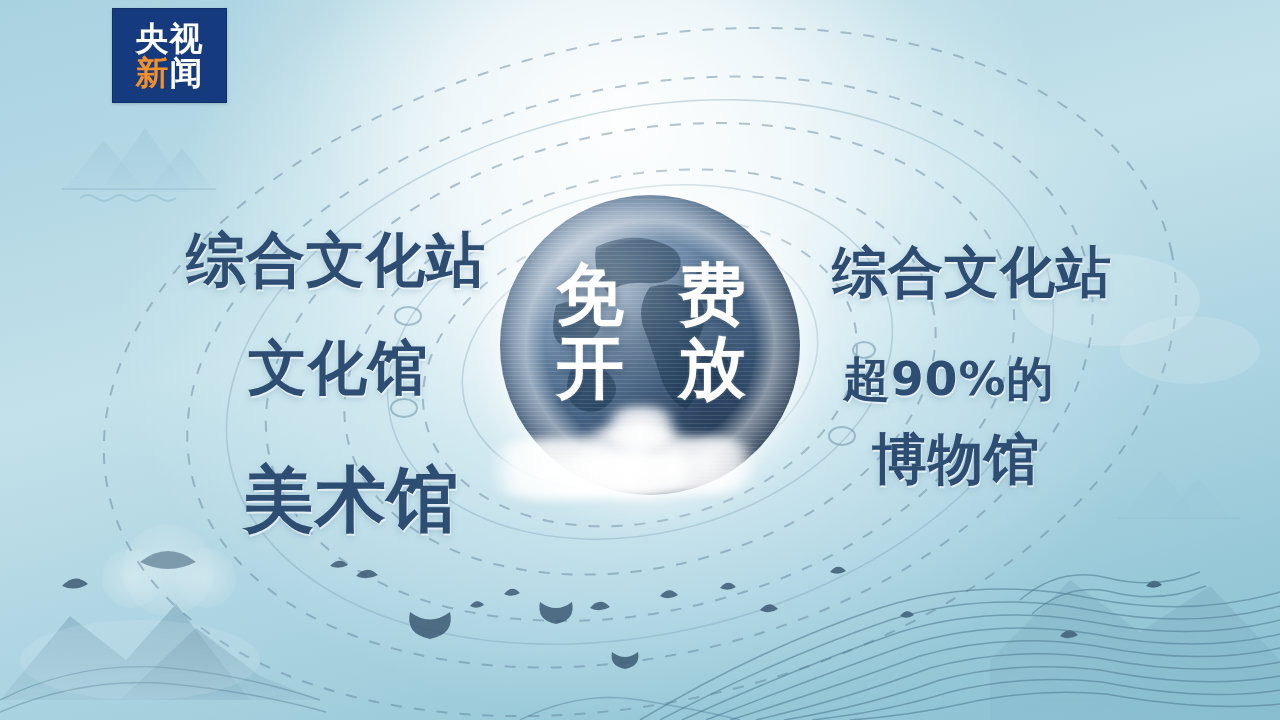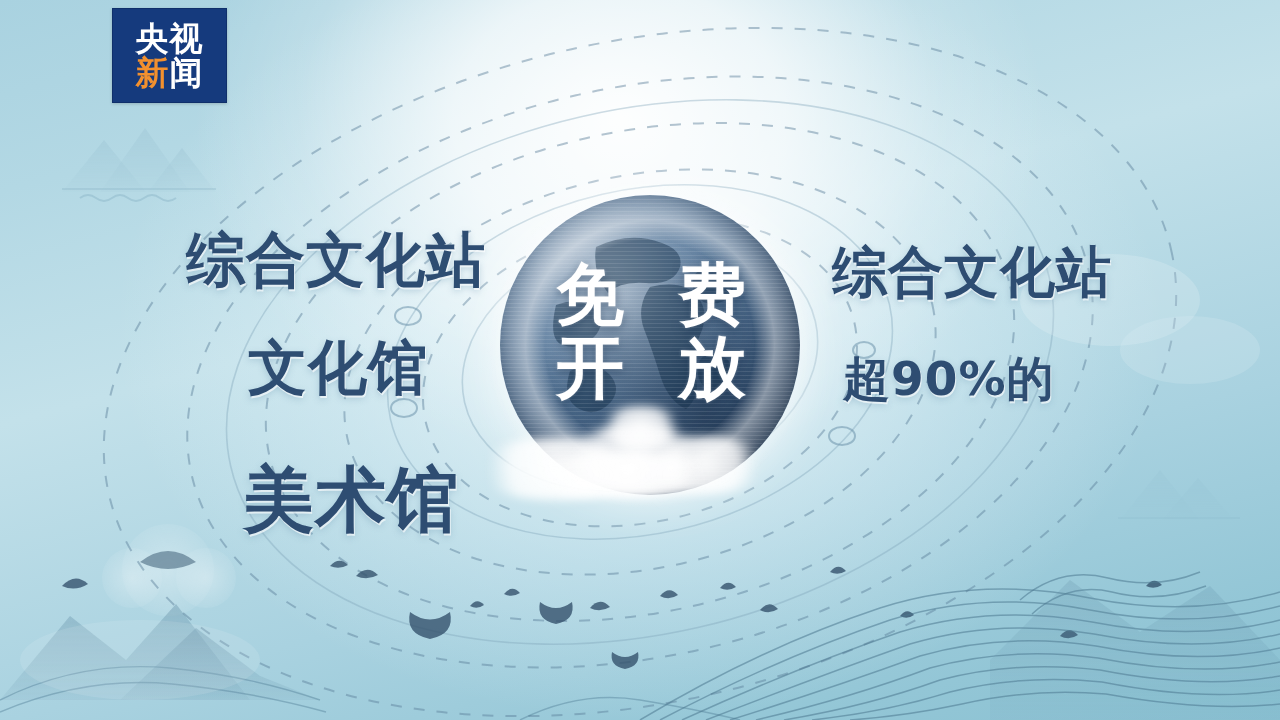--- a/index.html
+++ b/index.html
@@ -248,20 +248,21 @@
       <span class="logo-ch">闻</span>
     </div>
   </div>
 
   <div class="label lbl-library">综合文化站</div>
   <div class="label lbl-culture">文化馆</div>
   <div class="label lbl-art">美术馆</div>
 
   <div class="label lbl-station">综合文化站</div>
   <div class="label lbl-over90">超90%的</div>
+  <div class="label lbl-museum">博物馆</div>
 
   <div class="headline">
     <div class="headline-row">
       <span class="headline-ch">免</span>
       <span class="headline-ch">费</span>
     </div>
     <div class="headline-row">
       <span class="headline-ch">开</span>
       <span class="headline-ch">放</span>
     </div>

